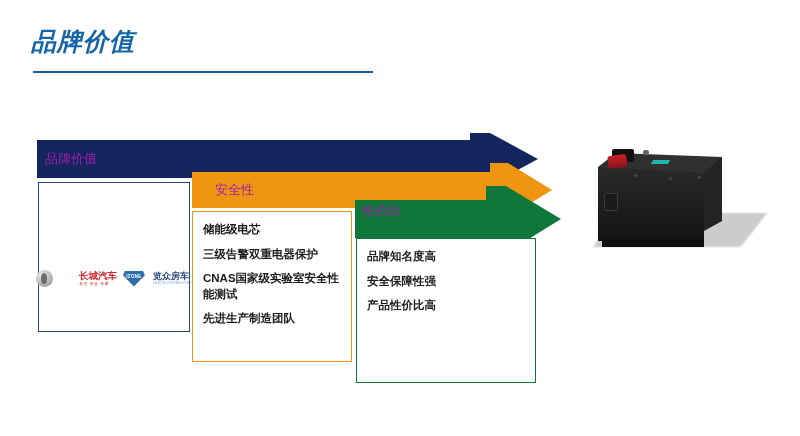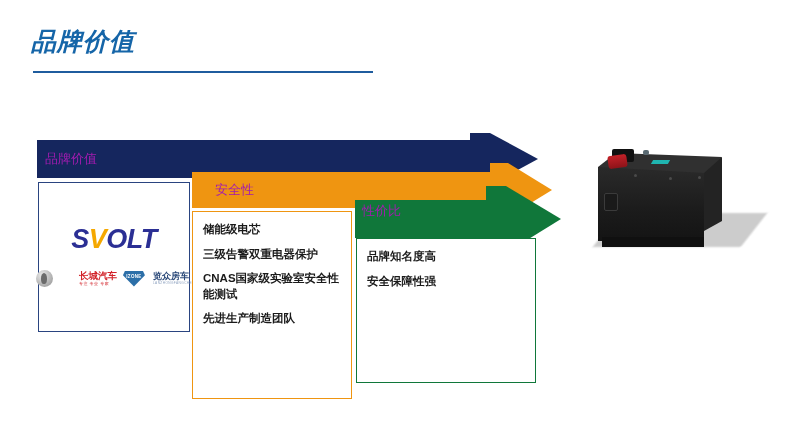--- a/index.html
+++ b/index.html
@@ -120,21 +120,21 @@
     left: 38px;
     top: 182px;
     width: 152px;
     height: 150px;
     border: 1px solid #2A4480;
   }
   .panel-safety {
     left: 192px;
     top: 211px;
     width: 160px;
-    height: 188px;
+    height: 151px;
     border: 1px solid #EF9511;
   }
   .panel-value {
     left: 356px;
     top: 238px;
     width: 180px;
     height: 145px;
     border: 1px solid #10773A;
   }
 
@@ -358,21 +358,20 @@
 
   <div class="arrow arrow-green"></div>
   <div class="arrow arrow-green-head"></div>
 
   <div class="arrow-label label-navy">品牌价值</div>
   <div class="arrow-label label-orange">安全性</div>
   <div class="arrow-label label-green">性价比</div>
 
   <div class="panel panel-brand"></div>
   <div class="svolt-wrap">
-    <div class="svolt-text"><span class="svolt-blue">S</span><span class="svolt-gold">V</span><span class="svolt-blue">OLT</span></div>
 
     <div class="sublogos">
       <div class="gw-logo">
         <div class="gw-emblem"></div>
         <div class="gw-words">
           <div class="gw-main">长城汽车</div>
           <div class="gw-sub">专注  专业  专家</div>
         </div>
       </div>
 
@@ -394,20 +393,21 @@
       <li>三级告警双重电器保护</li>
       <li>CNAS国家级实验室安全性能测试</li>
       <li>先进生产制造团队</li>
     </ul>
   </div>
 
   <div class="panel panel-value">
     <ul class="panel-list">
       <li>品牌知名度高</li>
       <li>安全保障性强</li>
+      <li>产品性价比高</li>
     </ul>
   </div>
 
   <div class="product">
     <div class="prod-shadow"></div>
     <div class="batt-body"></div>
     <div class="batt-side"></div>
     <div class="batt-top"></div>
     <div class="batt-connector"></div>
     <div class="batt-red"></div>

